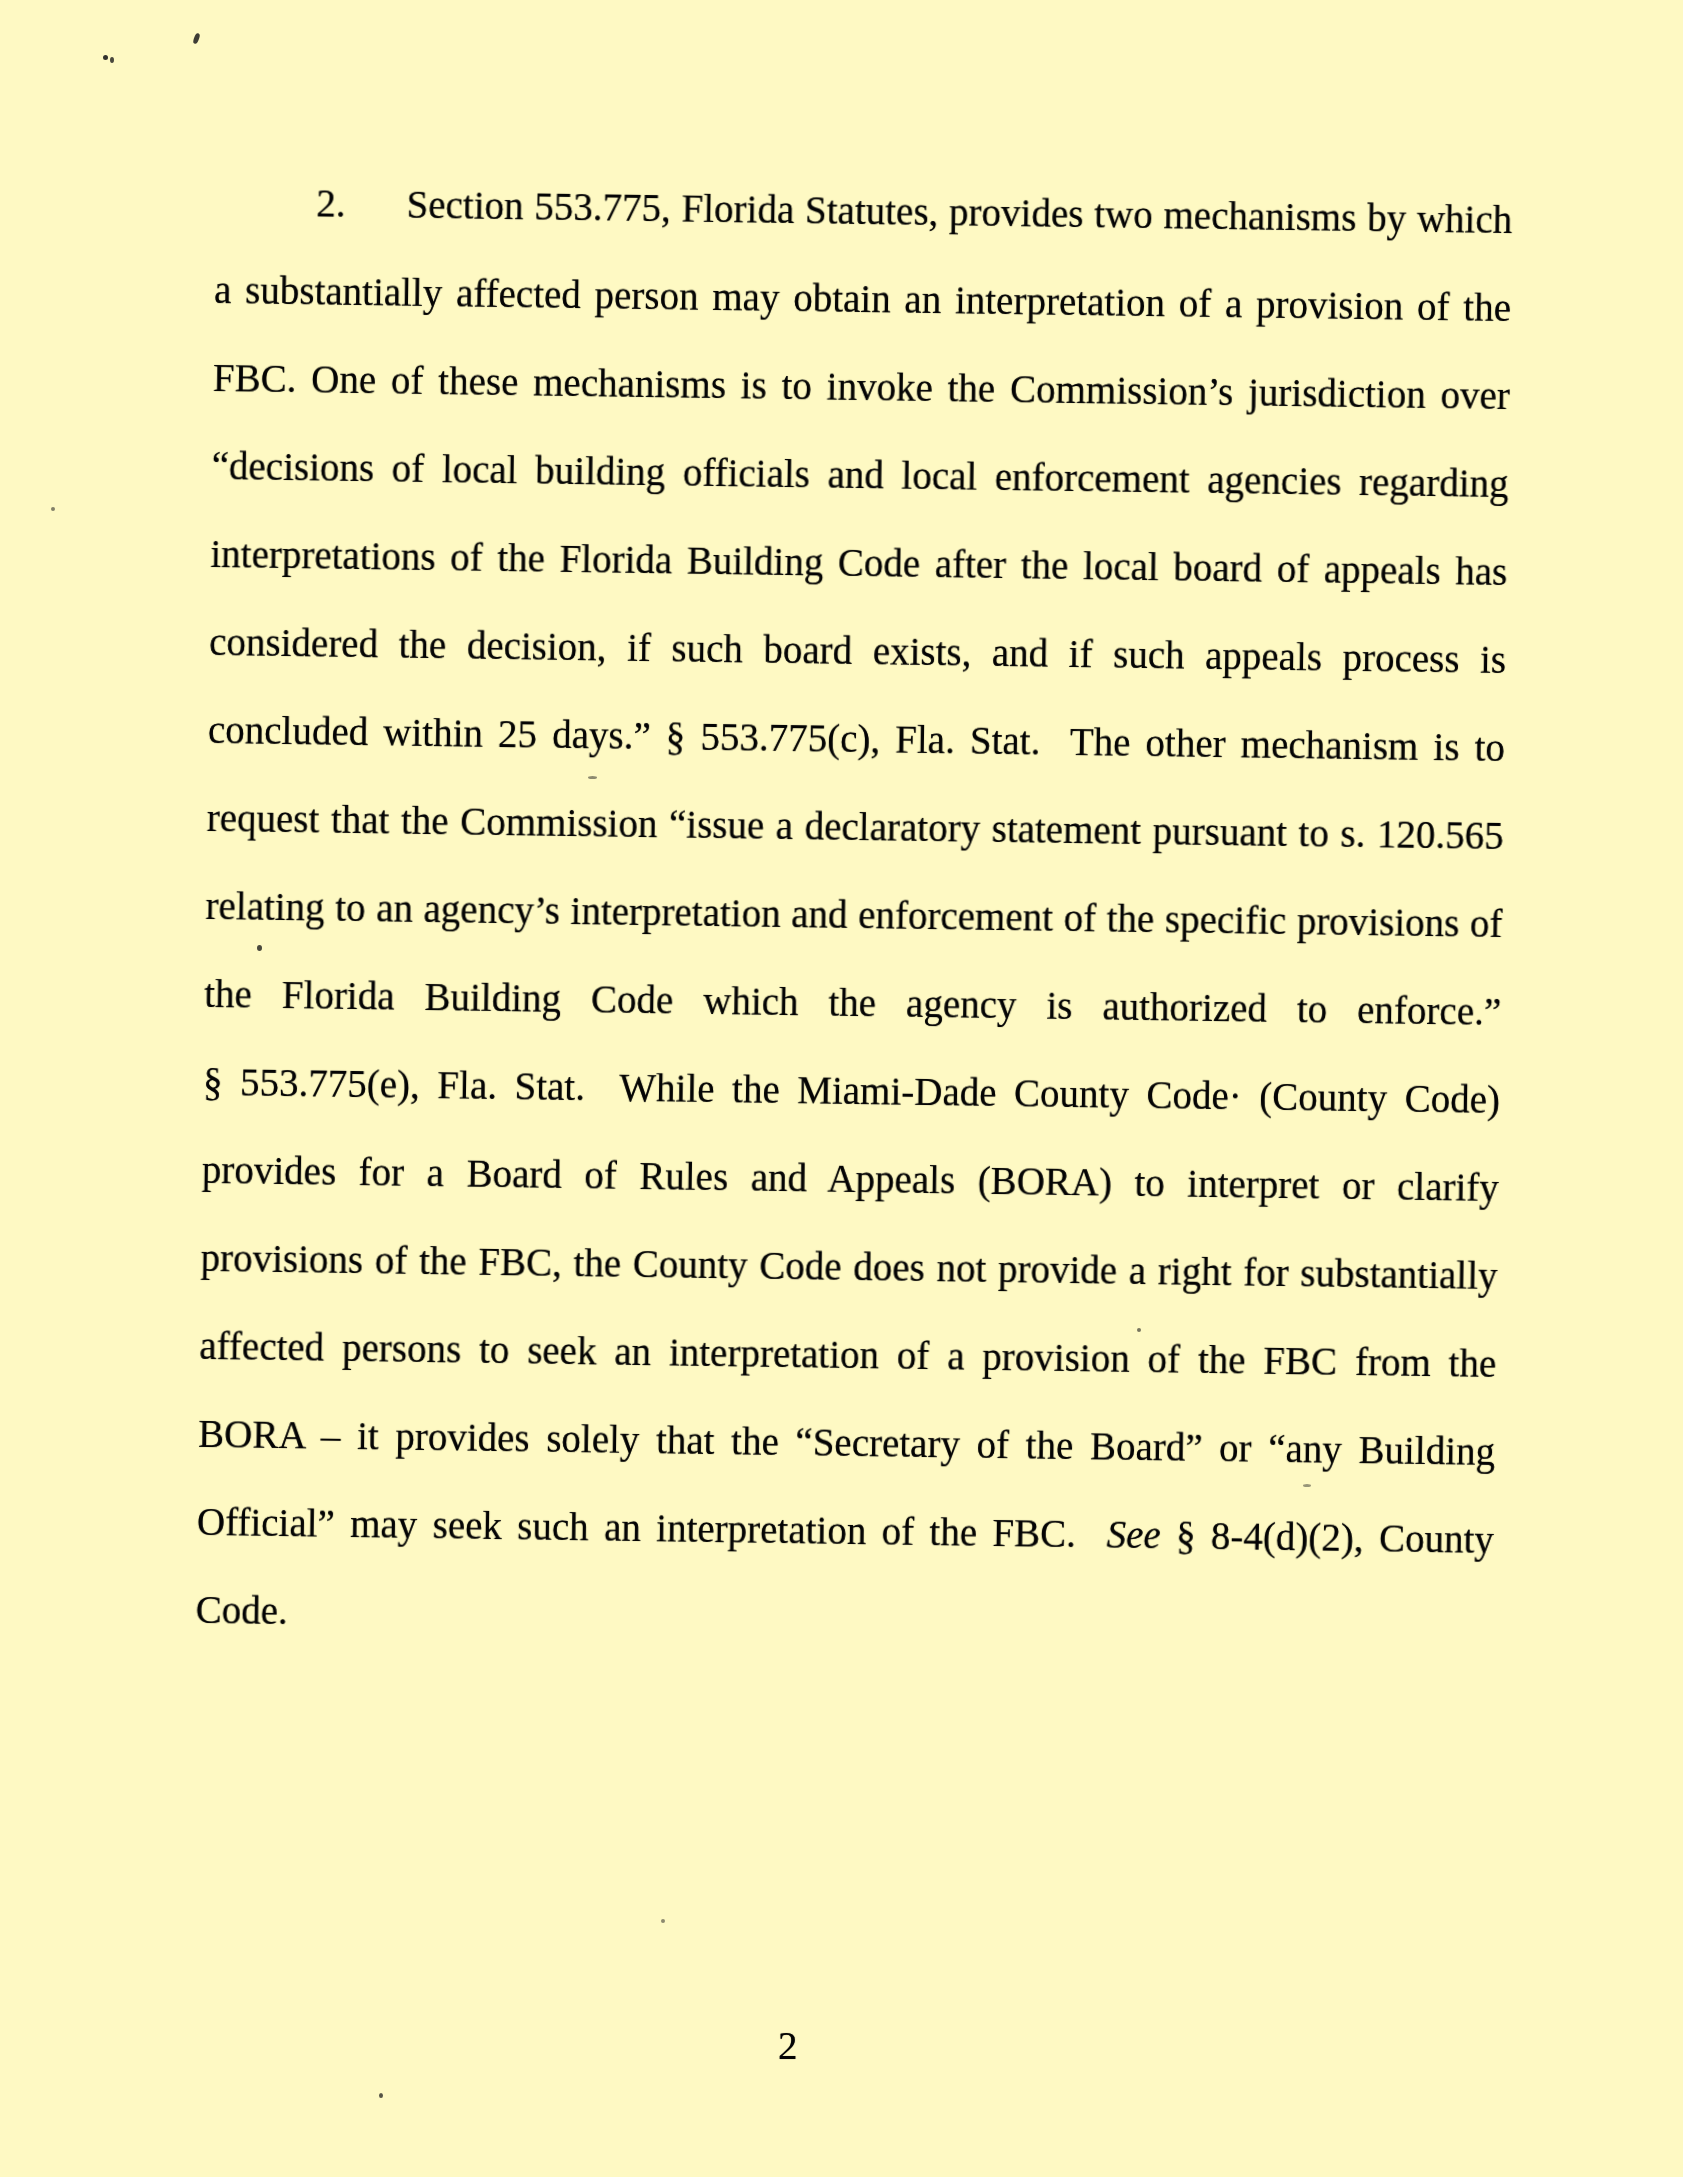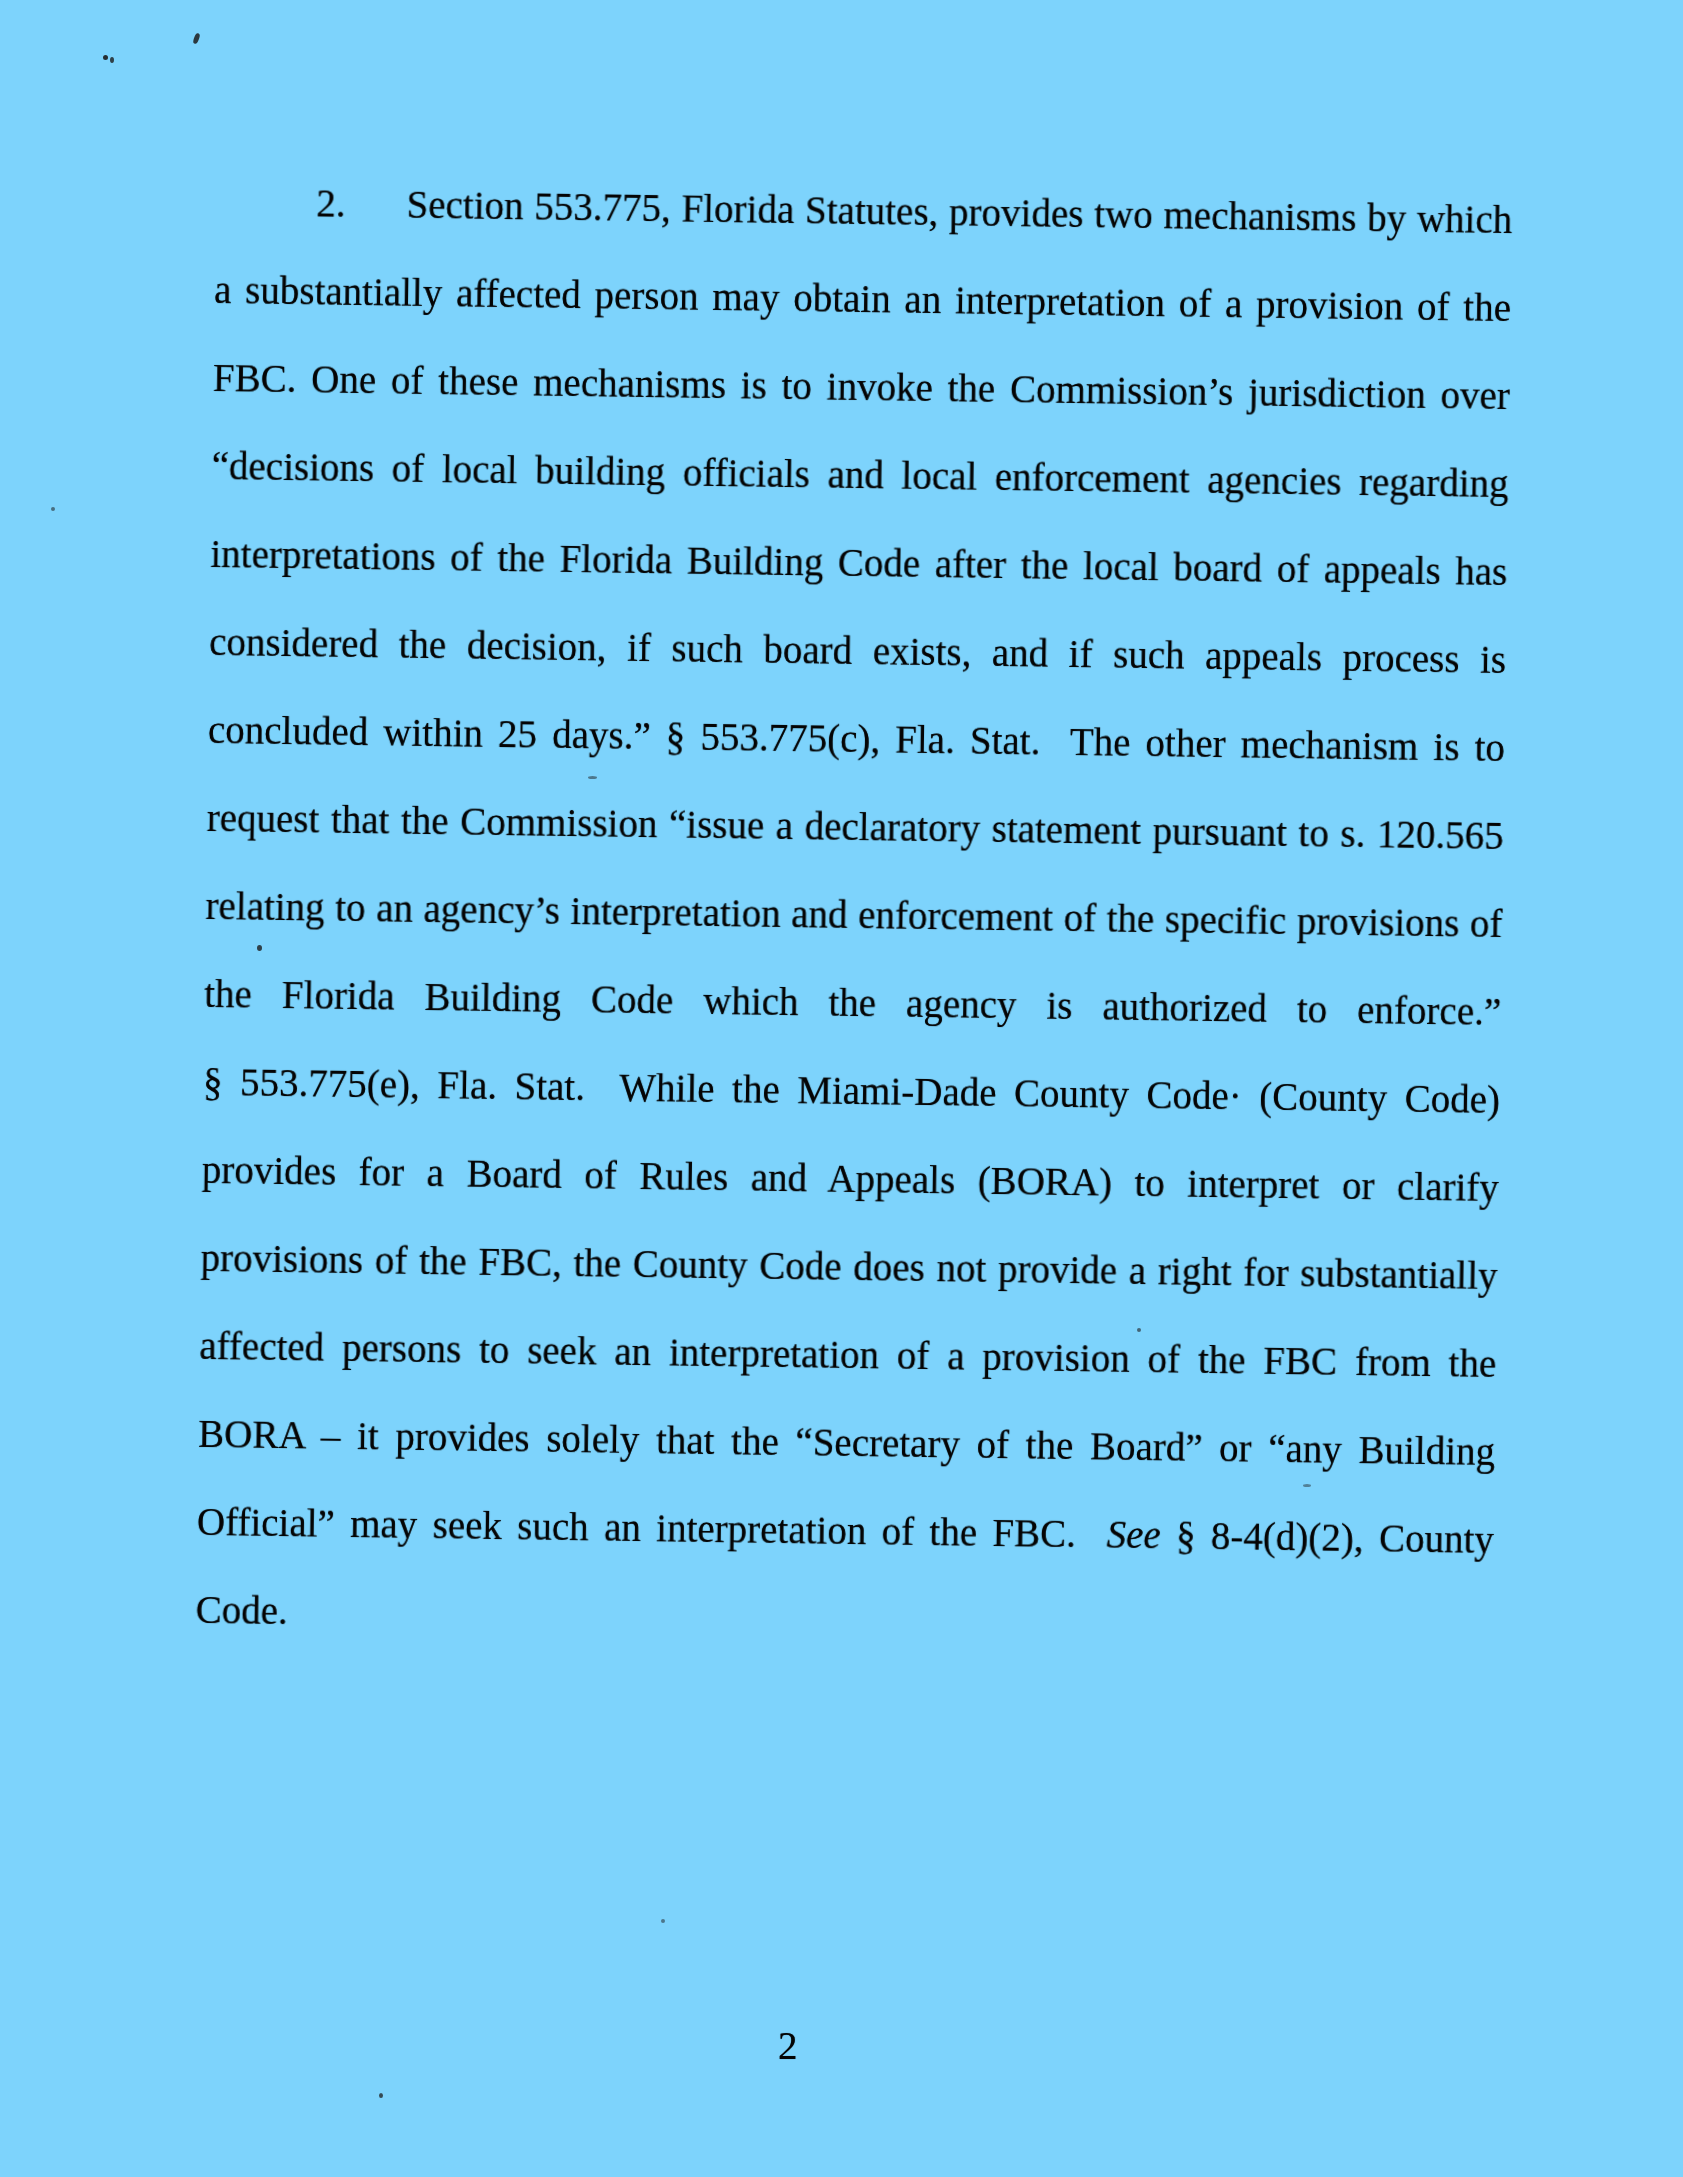--- a/index.html
+++ b/index.html
@@ -11,21 +11,21 @@
     width: 1683px;
     height: 2177px;
     position: relative;
     overflow: hidden;
     font-family: "Liberation Serif", "DejaVu Serif", serif;
     color: #0d0d0d;
   }
   .page {
     position: absolute;
     inset: 0;
-    background: #7dd3fc;
+    background: #fef9c3;
   }
   
   .sheet-text {
     position: absolute;
     left: 216px;
     top: 158px;
     width: 1297px;
     transform: rotate(0.8deg);
     transform-origin: 0 0;
     font-size: 39px;

